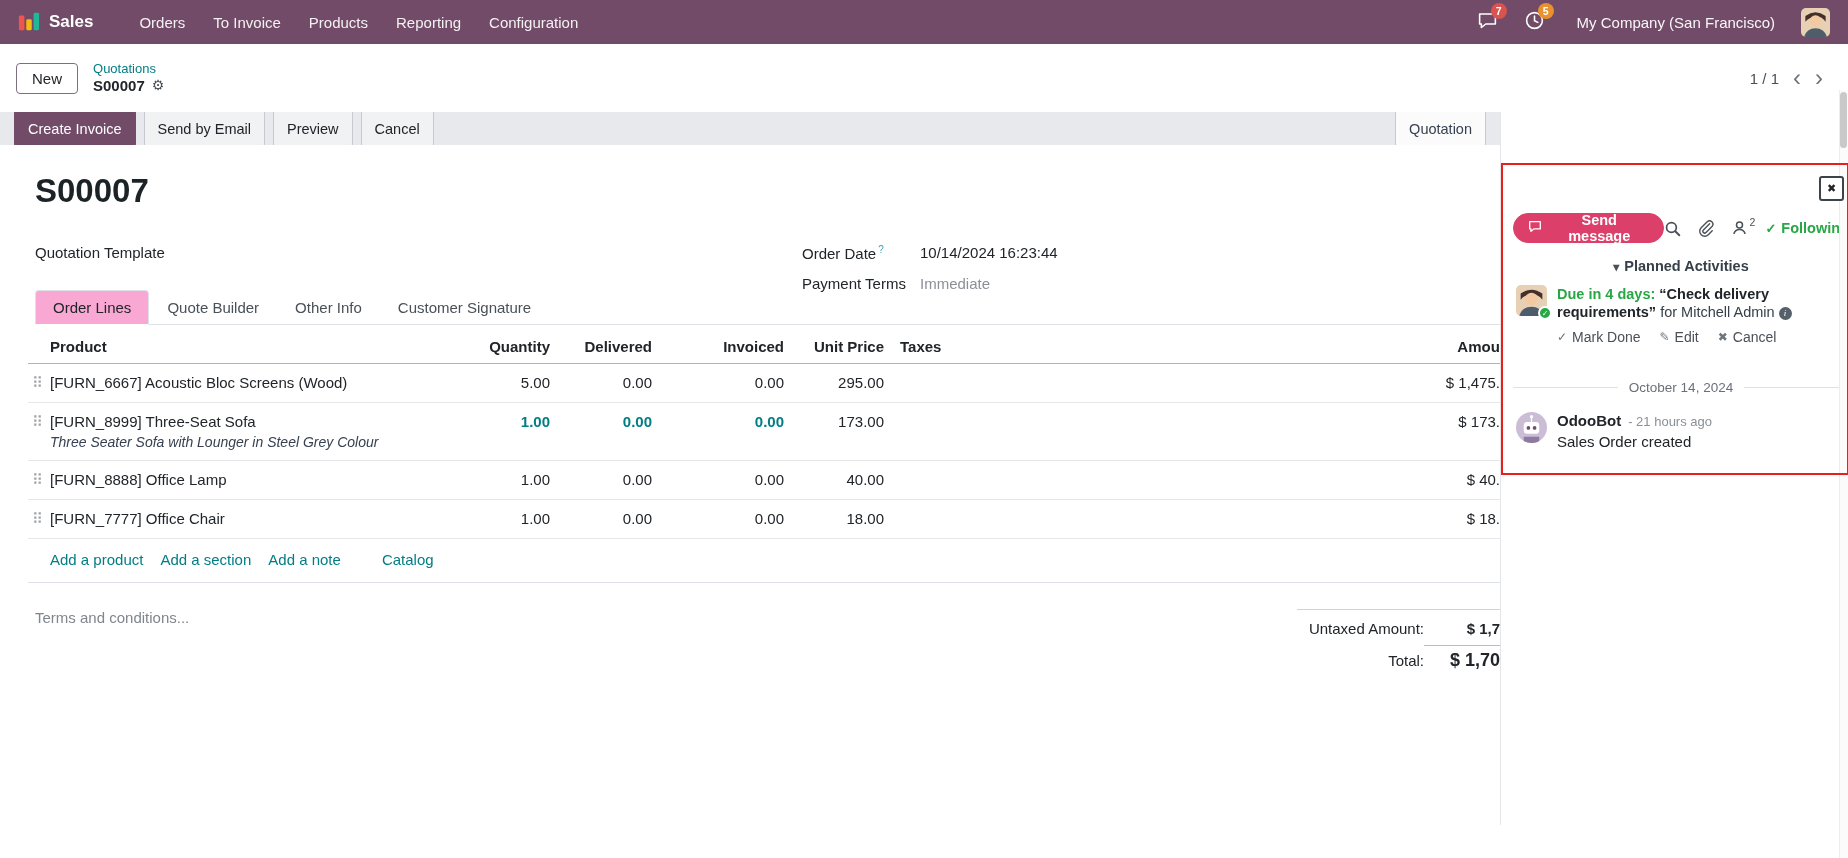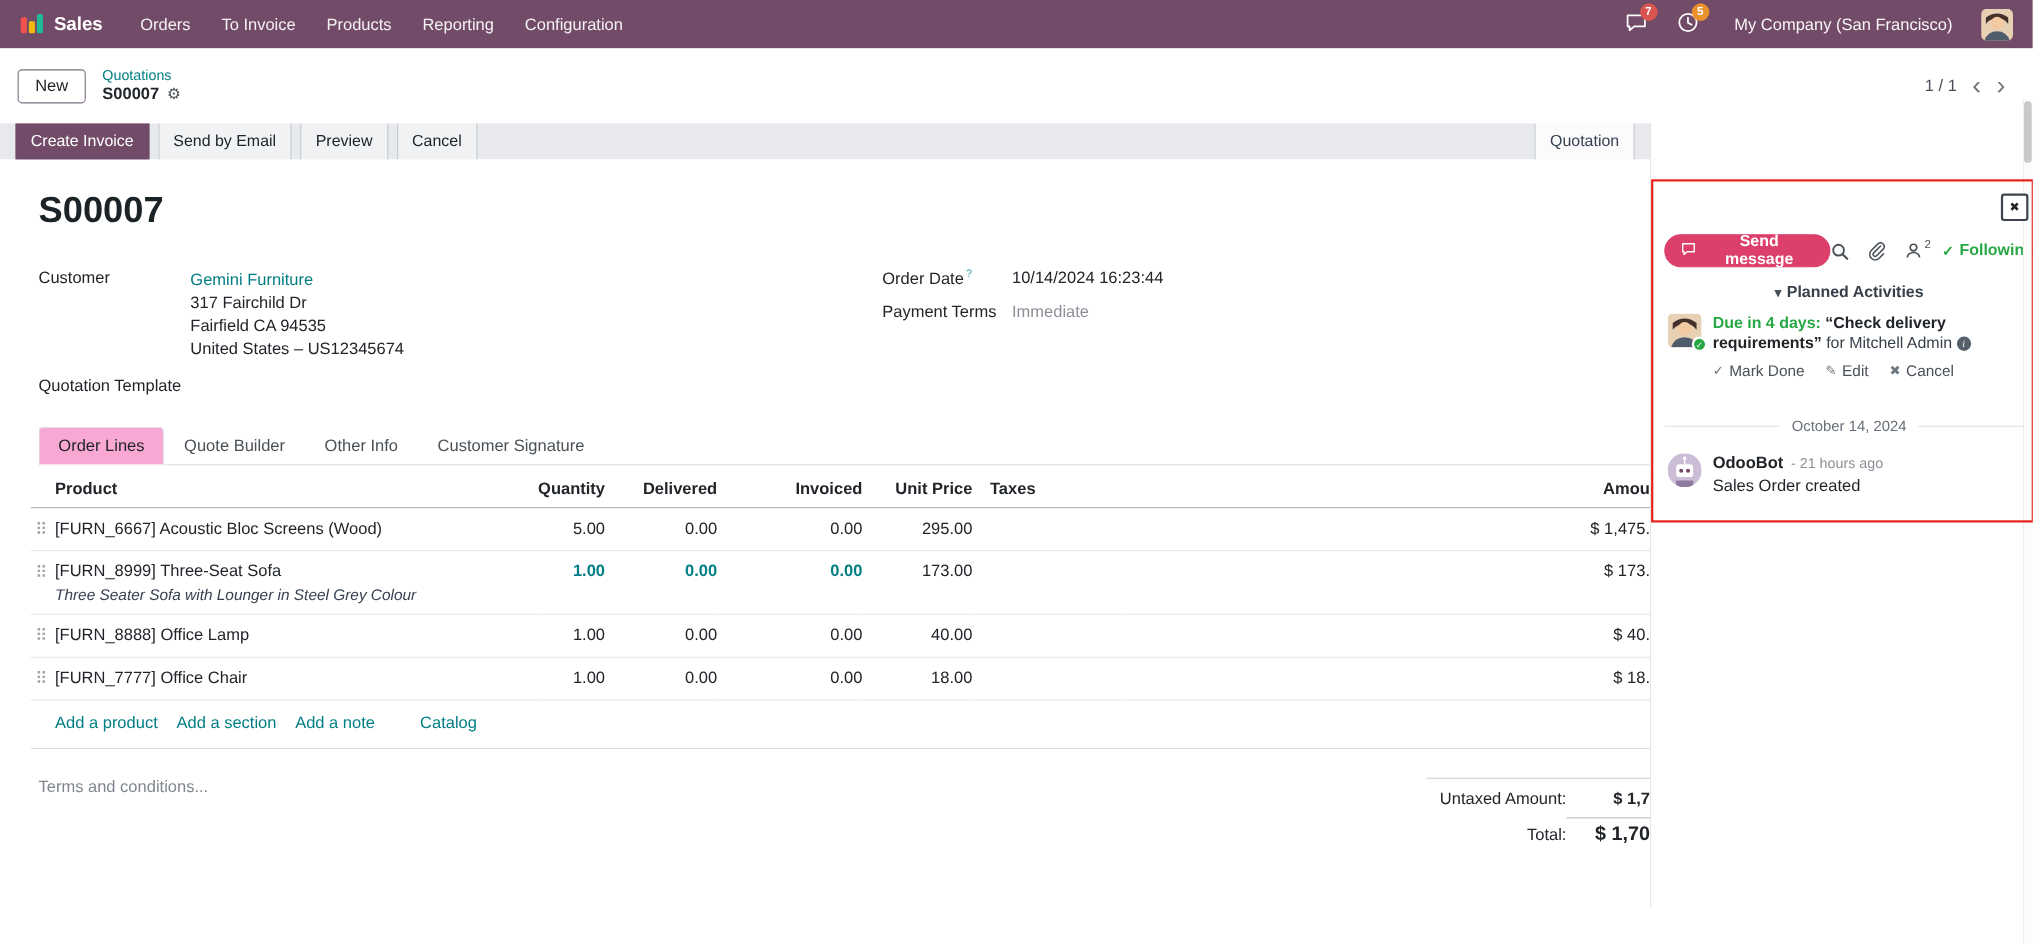--- a/index.html
+++ b/index.html
@@ -5,21 +5,21 @@
   *{box-sizing:border-box;margin:0;padding:0}
   html,body{width:1848px;height:858px;overflow:hidden}
   body{font-family:"Liberation Sans",sans-serif;background:#fff;color:#212529;position:relative;font-size:15px}
   a{text-decoration:none;cursor:pointer}
   button{font-family:inherit;cursor:pointer}
 
   
   .navbar{height:44px;background:#714B67;display:flex;align-items:center;justify-content:space-between;padding:0 18px}
   .nav-left{display:flex;align-items:center}
   .odoo-logo{display:flex;align-items:center;margin-right:9px}
-  .app-name{color:#fff;font-weight:700;font-size:17px;margin-right:34px}
+  .app-name{color:#fff;font-weight:700;font-size:17px;margin-right:46px}
   .menus{display:flex;align-items:center;gap:28px}
   .menu{color:rgba(255,255,255,.92);font-size:15px}
   .nav-right{display:flex;align-items:center;gap:26px}
   .nav-icon-wrap{position:relative;display:flex;align-items:center;cursor:pointer}
   .nav-badge{position:absolute;top:-7px;right:-9px;min-width:16px;height:16px;border-radius:9px;color:#fff;font-size:10.5px;font-weight:700;display:flex;align-items:center;justify-content:center;padding:0 4px}
   .nav-badge.red{background:#D9534F}
   .nav-badge.orange{background:#E8912D}
   .company{color:rgba(255,255,255,.95);font-size:15px;margin-left:6px}
   .avatar-sm{width:29px;height:29px;border-radius:5px;overflow:hidden;display:block}
   .avatar-sm svg{display:block}
@@ -213,29 +213,20 @@
         <button class="btn secondary">Cancel</button>
       </div>
       <button class="btn stage">Quotation</button>
     </div>
 
     <div class="sheet">
       <h1 class="title">S00007</h1>
 
       <div class="form-grid">
         <div class="fg-left">
-          <div class="frow">
-            <div class="flabel">Customer</div>
-            <div class="fval">
-              <a class="link">Gemini Furniture</a>
-              <div class="addr">317 Fairchild Dr</div>
-              <div class="addr">Fairfield CA 94535</div>
-              <div class="addr">United States – US12345674</div>
-            </div>
-          </div>
           <div class="frow template-row">
             <div class="flabel">Quotation Template</div>
             <div class="fval"></div>
           </div>
         </div>
         <div class="fg-right">
           <div class="frow2">
             <div class="flabel2"><span>Order Date</span><sup class="help">?</sup></div>
             <div class="fval2">10/14/2024 16:23:44</div>
           </div>

